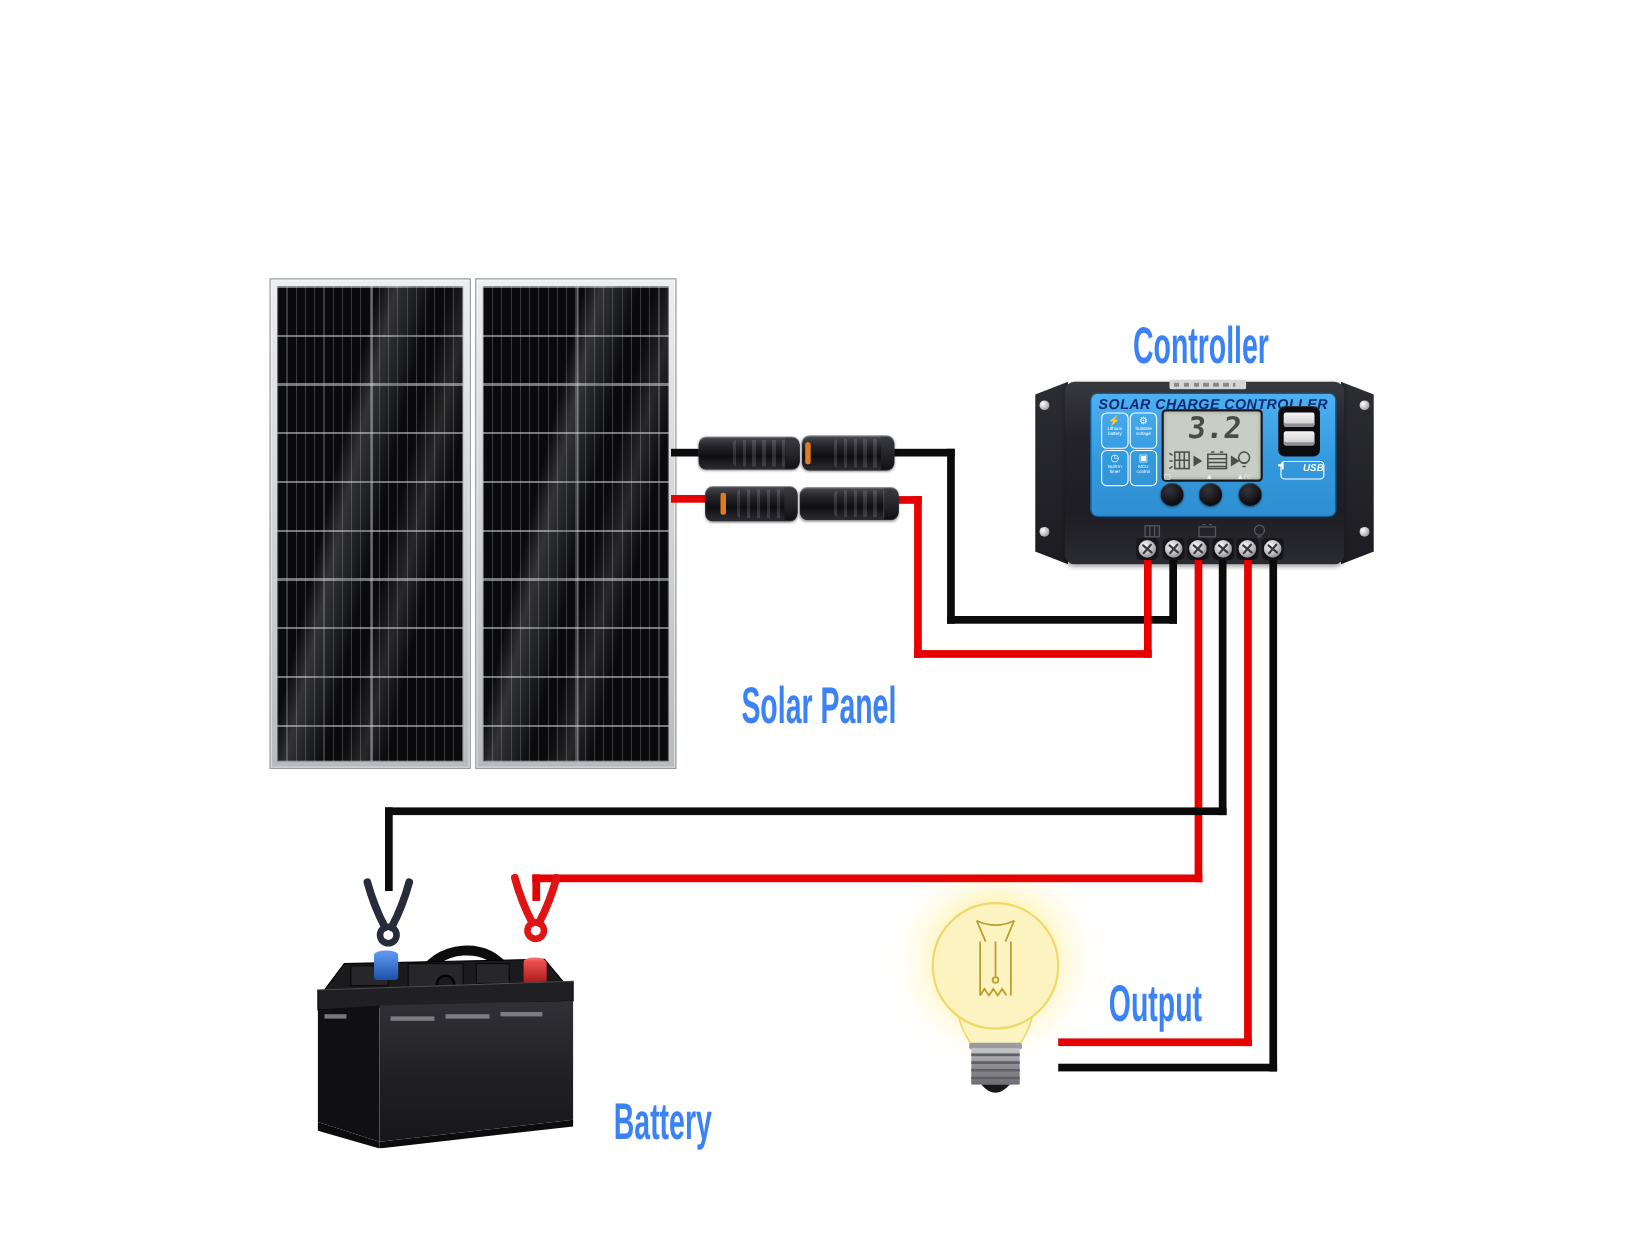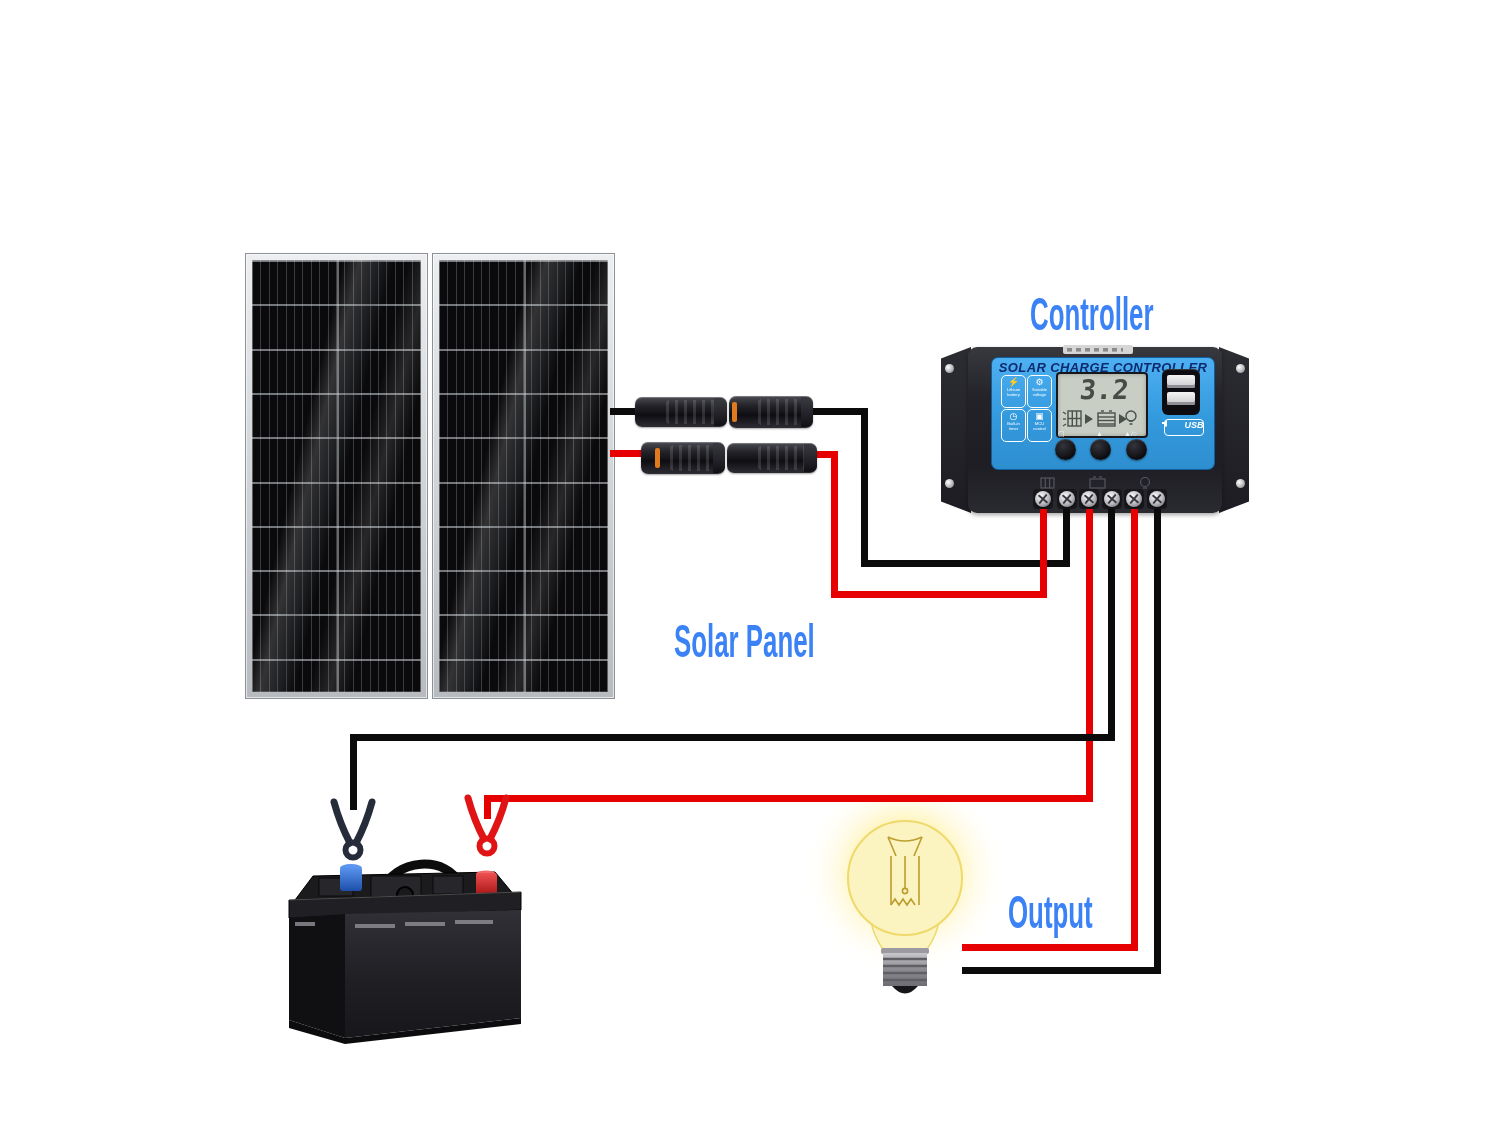--- a/index.html
+++ b/index.html
@@ -98,20 +98,21 @@
   .glow-layer{z-index:2;}
 </style>
 </head>
 <body>
 
 <div id="stage">
 
 
   <div class="abs sec-label" style="left:1030px;top:290px;"><span>Controller</span></div>
   <div class="abs sec-label" style="left:637px;top:617px;margin-left:37px;"><span>Solar Panel</span></div>
+  <div class="abs sec-label" style="left:558px;top:995px;"><span>Battery</span></div>
   <div class="abs sec-label" style="left:1008px;top:888px;"><span>Output</span></div>
 
   <div class="abs panel" style="left:245px;top:253px;">
     <div class="cells"></div>
   </div>
   <div class="abs panel" style="left:432px;top:253px;">
     <div class="cells"></div>
   </div>
 
   <svg class="abs glow-layer" style="left:795px;top:793px;" width="220" height="212" viewBox="0 0 220 212">

